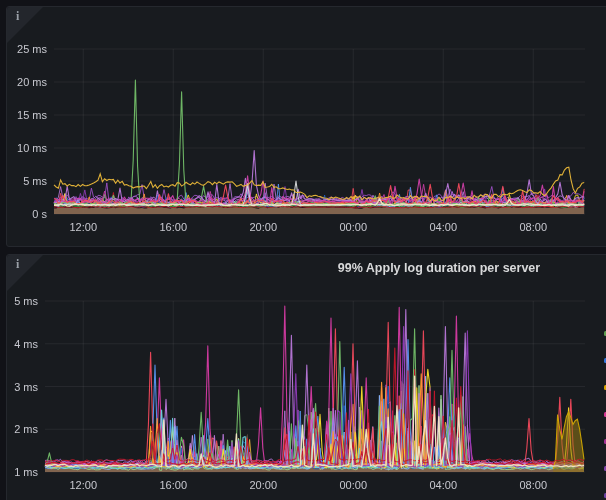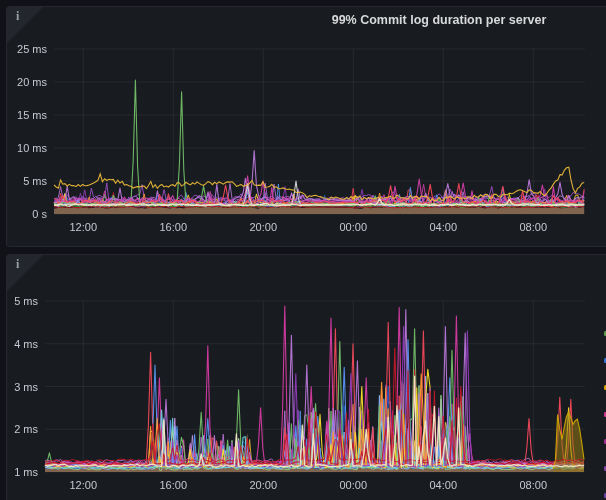--- a/index.html
+++ b/index.html
@@ -89,21 +89,20 @@
         <polyline points="47.0,192.0 49.2,191.9 51.4,197.1 53.6,194.6 55.8,188.7 58.0,193.6 60.2,195.7 62.4,194.3 64.6,194.9 66.8,194.2 69.0,196.4 71.2,196.8 73.4,196.3 75.6,194.0 77.8,193.6 80.0,193.4 82.2,195.2 84.4,195.1 86.6,193.7 88.8,193.9 91.0,196.1 93.2,195.9 95.4,197.0 97.6,198.1 99.8,196.7 102.0,195.0 104.2,193.6 106.4,194.3 108.6,196.4 110.8,194.9 113.0,196.6 115.2,198.0 117.4,197.4 119.6,196.3 121.8,195.5 124.0,194.3 126.2,195.9 128.4,196.0 130.6,196.9 132.8,196.4 135.0,195.1 137.2,193.8 139.4,196.0 141.6,195.8 143.8,194.7 146.0,193.7 148.2,194.9 150.4,194.8 152.6,187.6 154.8,194.7 157.0,196.3 159.2,198.1 161.4,186.7 163.6,195.4 165.8,195.4 168.0,194.0 170.2,193.4 172.4,193.7 174.6,193.1 176.8,196.7 179.0,196.7 181.2,194.4 183.4,194.7 185.6,193.2 187.8,194.8 190.0,196.3 192.2,197.4 194.4,197.7 196.6,197.4 198.8,196.9 201.0,195.5 203.2,197.7 205.4,195.6 207.6,197.8 209.8,195.6 212.0,197.8 214.2,196.0 216.4,189.5 218.6,178.0 220.8,190.4 223.0,196.4 225.2,198.0 227.4,197.8 229.6,198.0 231.8,194.7 234.0,196.9 236.2,198.0 238.4,196.0 240.6,194.3 242.8,189.4 245.0,197.5 247.2,197.0 249.4,194.4 251.6,193.3 253.8,193.7 256.0,192.9 258.2,195.8 260.4,196.4 262.6,197.6 264.8,191.6 267.0,194.0 269.2,194.9 271.4,194.0 273.6,193.5 275.8,193.8 278.0,196.7 280.2,195.6 282.4,197.4 284.6,196.9 286.8,197.1 289.0,197.4 291.2,198.3 293.4,198.3 295.6,196.3 297.8,195.7 300.0,196.5 302.2,196.4 304.4,196.5 306.6,196.2 308.8,195.3 311.0,195.9 313.2,195.9 315.4,195.1 317.6,194.8 319.8,194.8 322.0,196.0 324.2,196.5 326.4,196.8 328.6,196.2 330.8,195.6 333.0,195.7 335.2,195.1 337.4,196.2 339.6,195.8 341.8,195.7 344.0,195.5 346.2,195.5 348.4,195.5 350.6,196.1 352.8,198.0 355.0,196.8 357.2,196.7 359.4,194.4 361.6,195.8 363.8,195.4 366.0,193.4 368.2,193.7 370.4,194.3 372.6,193.1 374.8,193.5 377.0,193.4 379.2,196.4 381.4,189.8 383.6,178.6 385.8,190.6 388.0,195.2 390.2,194.3 392.4,191.7 394.6,194.7 396.8,191.9 399.0,195.4 401.2,196.5 403.4,196.9 405.6,196.0 407.8,191.9 410.0,196.9 412.2,195.6 414.4,196.3 416.6,196.7 418.8,195.6 421.0,189.3 423.2,177.3 425.4,190.2 427.6,198.2 429.8,197.6 432.0,197.9 434.2,197.0 436.4,196.0 438.6,197.3 440.8,194.4 443.0,189.0 445.2,194.8 447.4,194.1 449.6,189.1 451.8,176.6 454.0,190.0 456.2,195.1 458.4,195.2 460.6,195.8 462.8,196.7 465.0,194.4 467.2,194.7 469.4,196.8 471.6,194.9 473.8,195.4 476.0,193.5 478.2,194.7 480.4,197.0 482.6,196.9 484.8,187.4 487.0,195.5 489.2,197.6 491.4,196.4 493.6,190.0 495.8,179.3 498.0,190.8 500.2,195.1 502.4,195.3 504.6,194.9 506.8,195.3 509.0,197.2 511.2,197.0 513.4,195.8 515.6,183.9 517.8,195.4 520.0,194.1 522.2,195.2 524.4,196.2 526.6,193.9 528.8,196.8 531.0,197.8 533.2,194.6 535.4,196.0 537.6,196.9 539.8,196.7 542.0,196.3 544.2,195.3 546.4,188.7 548.6,192.0 550.8,191.9 553.0,195.3 555.2,194.6 557.4,195.2 559.6,193.6 561.8,195.0 564.0,195.7 566.2,195.4 568.4,195.7 570.6,193.6 572.8,192.9 575.0,195.3 577.2,193.7" fill="none" stroke="#f2495c" stroke-width="1.1" stroke-linejoin="round" opacity="0.95"></polyline>
         <polyline points="47.0,197.8 49.2,197.7 51.4,197.4 53.6,197.1 55.8,197.3 58.0,197.2 60.2,197.5 62.4,197.3 64.6,197.1 66.8,197.0 69.0,197.4 71.2,197.9 73.4,197.6 75.6,197.4 77.8,197.5 80.0,197.7 82.2,198.1 84.4,197.5 86.6,197.5 88.8,197.8 91.0,197.5 93.2,197.8 95.4,197.4 97.6,197.2 99.8,197.6 102.0,197.6 104.2,197.4 106.4,197.1 108.6,197.0 110.8,197.8 113.0,197.7 115.2,197.3 117.4,197.3 119.6,197.9 121.8,197.4 124.0,197.2 126.2,197.2 128.4,197.3 130.6,197.7 132.8,197.8 135.0,198.1 137.2,198.2 139.4,197.6 141.6,198.1 143.8,198.3 146.0,197.5 148.2,197.8 150.4,198.0 152.6,197.7 154.8,197.4 157.0,197.3 159.2,197.9 161.4,197.5 163.6,197.3 165.8,197.5 168.0,197.3 170.2,197.7 172.4,197.3 174.6,197.8 176.8,197.3 179.0,198.0 181.2,198.3 183.4,197.8 185.6,197.7 187.8,198.2 190.0,198.5 192.2,198.0 194.4,198.4 196.6,197.8 198.8,197.8 201.0,198.0 203.2,197.8 205.4,197.6 207.6,198.0 209.8,197.4 212.0,197.2 214.2,197.8 216.4,198.1 218.6,198.3 220.8,197.9 223.0,197.3 225.2,197.5 227.4,197.8 229.6,198.1 231.8,197.7 234.0,198.2 236.2,197.6 238.4,190.4 240.6,176.6 242.8,191.4 245.0,198.1 247.2,197.7 249.4,197.6 251.6,197.4 253.8,198.1 256.0,197.7 258.2,198.2 260.4,198.3 262.6,197.8 264.8,197.7 267.0,197.6 269.2,197.1 271.4,197.0 273.6,196.9 275.8,197.6 278.0,197.2 280.2,197.7 282.4,197.3 284.6,197.3 286.8,189.4 289.0,174.0 291.2,190.6 293.4,197.4 295.6,198.0 297.8,197.9 300.0,197.8 302.2,197.9 304.4,197.8 306.6,197.6 308.8,197.9 311.0,197.9 313.2,198.0 315.4,198.0 317.6,197.7 319.8,197.6 322.0,197.5 324.2,197.7 326.4,197.8 328.6,197.7 330.8,197.7 333.0,197.9 335.2,197.7 337.4,197.8 339.6,197.7 341.8,197.7 344.0,197.7 346.2,197.6 348.4,197.6 350.6,197.2 352.8,198.0 355.0,198.2 357.2,197.7 359.4,197.5 361.6,198.0 363.8,197.4 366.0,197.5 368.2,197.3 370.4,198.0 372.6,197.4 374.8,197.6 377.0,198.1 379.2,197.9 381.4,197.8 383.6,197.4 385.8,198.1 388.0,198.4 390.2,198.5 392.4,198.3 394.6,197.9 396.8,197.9 399.0,197.8 401.2,198.1 403.4,197.7 405.6,197.8 407.8,197.3 410.0,197.6 412.2,197.6 414.4,197.4 416.6,198.0 418.8,198.0 421.0,197.4 423.2,198.1 425.4,198.1 427.6,198.4 429.8,198.5 432.0,198.0 434.2,197.6 436.4,197.5 438.6,197.2 440.8,197.1 443.0,197.9 445.2,197.7 447.4,197.6 449.6,197.5 451.8,197.3 454.0,197.7 456.2,197.6 458.4,197.6 460.6,198.0 462.8,197.9 465.0,198.0 467.2,197.7 469.4,198.2 471.6,197.6 473.8,197.7 476.0,197.6 478.2,197.7 480.4,197.2 482.6,197.4 484.8,197.7 487.0,197.6 489.2,197.7 491.4,198.1 493.6,198.4 495.8,198.0 498.0,198.3 500.2,197.6 502.4,198.2 504.6,197.8 506.8,197.8 509.0,198.0 511.2,198.1 513.4,198.2 515.6,198.3 517.8,198.6 520.0,197.6 522.2,198.1 524.4,198.4 526.6,198.0 528.8,198.2 531.0,197.6 533.2,198.2 535.4,198.4 537.6,197.8 539.8,197.8 542.0,197.3 544.2,198.0 546.4,197.7 548.6,197.4 550.8,197.4 553.0,197.3 555.2,197.1 557.4,197.3 559.6,198.1 561.8,197.4 564.0,197.1 566.2,197.4 568.4,197.4 570.6,198.0 572.8,197.8 575.0,197.6 577.2,197.6" fill="none" stroke="#d8d9da" stroke-width="1.1" stroke-linejoin="round" opacity="0.95"></polyline>
         <polyline points="47.0,177.8 49.2,180.0 51.4,181.1 53.6,172.9 55.8,177.2 58.0,176.6 60.2,179.0 62.4,177.3 64.6,178.6 66.8,178.6 69.0,179.7 71.2,177.6 73.4,179.4 75.6,177.5 77.8,178.8 80.0,178.6 82.2,178.1 84.4,177.1 86.6,176.0 88.8,174.8 91.0,173.2 93.2,166.8 95.4,174.7 97.6,171.7 99.8,173.5 102.0,172.3 104.2,172.7 106.4,172.4 108.6,176.3 110.8,173.1 113.0,176.0 115.2,174.4 117.4,178.1 119.6,177.5 121.8,178.8 124.0,179.2 126.2,181.0 128.4,180.1 130.6,179.6 132.8,179.9 135.0,179.1 137.2,179.1 139.4,181.7 141.6,178.3 143.8,174.5 146.0,180.5 148.2,177.7 150.4,181.3 152.6,178.7 154.8,177.5 157.0,179.9 159.2,179.1 161.4,180.0 163.6,178.3 165.8,177.7 168.0,179.2 170.2,175.6 172.4,176.0 174.6,179.1 176.8,177.6 179.0,175.3 181.2,176.7 183.4,177.9 185.6,175.8 187.8,177.1 190.0,175.0 192.2,176.4 194.4,177.7 196.6,178.3 198.8,176.6 201.0,174.7 203.2,175.4 205.4,177.6 207.6,175.3 209.8,176.6 212.0,175.0 214.2,176.1 216.4,177.2 218.6,175.6 220.8,174.9 223.0,175.1 225.2,174.8 227.4,176.8 229.6,179.3 231.8,178.4 234.0,177.4 236.2,179.3 238.4,178.4 240.6,178.1 242.8,176.0 245.0,173.7 247.2,177.9 249.4,178.5 251.6,178.1 253.8,178.4 256.0,174.8 258.2,180.3 260.4,180.0 262.6,179.5 264.8,177.3 267.0,180.4 269.2,179.8 271.4,181.7 273.6,181.7 275.8,180.9 278.0,181.8 280.2,182.5 282.4,182.1 284.6,182.9 286.8,183.0 289.0,185.5 291.2,185.4 293.4,185.1 295.6,185.9 297.8,187.4 300.0,190.6 302.2,188.8 304.4,189.4 306.6,188.6 308.8,188.2 311.0,189.3 313.2,189.5 315.4,190.6 317.6,191.0 319.8,191.2 322.0,192.8 324.2,190.1 326.4,191.3 328.6,190.0 330.8,190.8 333.0,191.5 335.2,192.1 337.4,192.2 339.6,190.5 341.8,192.1 344.0,189.5 346.2,191.7 348.4,188.9 350.6,190.8 352.8,189.0 355.0,192.7 357.2,190.4 359.4,191.9 361.6,190.5 363.8,191.1 366.0,191.7 368.2,191.5 370.4,190.8 372.6,190.0 374.8,191.3 377.0,191.0 379.2,190.5 381.4,190.1 383.6,189.2 385.8,191.4 388.0,190.9 390.2,188.1 392.4,189.9 394.6,191.1 396.8,190.5 399.0,191.9 401.2,191.8 403.4,188.5 405.6,191.4 407.8,189.4 410.0,189.6 412.2,192.2 414.4,189.0 416.6,189.5 418.8,189.2 421.0,190.5 423.2,193.8 425.4,191.5 427.6,193.8 429.8,193.3 432.0,190.4 434.2,193.0 436.4,193.4 438.6,190.4 440.8,190.7 443.0,189.2 445.2,190.5 447.4,192.1 449.6,189.9 451.8,190.6 454.0,191.6 456.2,190.6 458.4,191.9 460.6,189.9 462.8,190.0 465.0,191.9 467.2,188.3 469.4,190.2 471.6,189.7 473.8,187.8 476.0,189.7 478.2,187.4 480.4,187.6 482.6,190.7 484.8,190.9 487.0,187.4 489.2,187.3 491.4,189.4 493.6,190.1 495.8,187.6 498.0,187.3 500.2,188.0 502.4,186.2 504.6,186.8 506.8,186.1 509.0,184.4 511.2,183.3 513.4,182.8 515.6,183.5 517.8,184.7 520.0,185.5 522.2,182.9 524.4,183.4 526.6,185.9 528.8,185.9 531.0,186.3 533.2,184.5 535.4,187.3 537.6,188.7 539.8,186.4 542.0,183.3 544.2,180.8 546.4,177.1 548.6,174.0 550.8,173.0 553.0,167.6 555.2,167.9 557.4,163.1 559.6,160.8 561.8,160.2 564.0,173.0 566.2,181.7 568.4,186.0 570.6,181.3 572.8,179.9 575.0,176.2 577.2,175.5" fill="none" stroke="#eab839" stroke-width="1.1" opacity="0.95"></polyline>
         <polyline points="47.0,200.0 49.2,199.8 51.4,200.5 53.6,200.1 55.8,200.5 58.0,199.8 60.2,200.1 62.4,200.2 64.6,199.7 66.8,200.3 69.0,200.6 71.2,200.5 73.4,200.6 75.6,199.9 77.8,200.1 80.0,200.3 82.2,199.7 84.4,200.0 86.6,199.7 88.8,199.9 91.0,199.6 93.2,200.2 95.4,199.9 97.6,200.5 99.8,200.0 102.0,200.4 104.2,200.0 106.4,200.1 108.6,200.0 110.8,199.8 113.0,200.1 115.2,200.2 117.4,200.1 119.6,199.9 121.8,199.5 124.0,199.6 126.2,200.0 128.4,200.3 130.6,200.0 132.8,199.8 135.0,199.6 137.2,200.1 139.4,200.0 141.6,200.4 143.8,200.5 146.0,200.2 148.2,200.4 150.4,199.7 152.6,200.2 154.8,199.7 157.0,199.5 159.2,200.0 161.4,200.1 163.6,200.4 165.8,200.4 168.0,200.7 170.2,199.8 172.4,199.6 174.6,199.4 176.8,199.8 179.0,200.3 181.2,200.1 183.4,199.9 185.6,200.1 187.8,199.8 190.0,199.4 192.2,199.9 194.4,200.0 196.6,199.9 198.8,199.5 201.0,199.3 203.2,199.5 205.4,199.7 207.6,199.5 209.8,199.7 212.0,199.4 214.2,200.0 216.4,200.1 218.6,200.4 220.8,200.0 223.0,200.1 225.2,199.9 227.4,199.9 229.6,200.1 231.8,200.3 234.0,200.4 236.2,200.7 238.4,200.4 240.6,200.3 242.8,199.7 245.0,200.0 247.2,199.9 249.4,199.7 251.6,200.4 253.8,199.7 256.0,199.9 258.2,200.2 260.4,200.1 262.6,200.5 264.8,200.4 267.0,200.0 269.2,199.8 271.4,199.7 273.6,199.6 275.8,199.4 278.0,199.5 280.2,200.0 282.4,199.9 284.6,199.6 286.8,200.1 289.0,199.8 291.2,199.9 293.4,200.0 295.6,199.6 297.8,200.0 300.0,200.2 302.2,200.0 304.4,200.1 306.6,200.0 308.8,199.9 311.0,200.1 313.2,200.0 315.4,200.0 317.6,200.2 319.8,200.0 322.0,199.9 324.2,199.8 326.4,200.0 328.6,199.9 330.8,200.0 333.0,199.9 335.2,200.0 337.4,200.1 339.6,200.3 341.8,200.1 344.0,200.3 346.2,200.7 348.4,200.8 350.6,200.8 352.8,200.2 355.0,200.1 357.2,200.3 359.4,200.2 361.6,200.3 363.8,200.5 366.0,199.8 368.2,200.4 370.4,199.7 372.6,199.6 374.8,199.9 377.0,199.8 379.2,199.6 381.4,200.4 383.6,200.6 385.8,200.8 388.0,200.8 390.2,200.5 392.4,200.7 394.6,200.7 396.8,200.8 399.0,200.0 401.2,200.5 403.4,200.1 405.6,200.5 407.8,199.8 410.0,200.2 412.2,200.3 414.4,200.5 416.6,200.7 418.8,200.8 421.0,200.0 423.2,200.6 425.4,200.5 427.6,199.8 429.8,199.8 432.0,200.1 434.2,200.3 436.4,200.4 438.6,200.2 440.8,200.4 443.0,199.7 445.2,199.8 447.4,200.1 449.6,199.9 451.8,200.2 454.0,199.7 456.2,199.5 458.4,200.0 460.6,199.9 462.8,199.9 465.0,200.0 467.2,199.5 469.4,199.9 471.6,199.5 473.8,200.3 476.0,199.8 478.2,200.1 480.4,200.6 482.6,200.0 484.8,199.7 487.0,200.1 489.2,200.4 491.4,200.3 493.6,199.9 495.8,200.4 498.0,200.1 500.2,200.3 502.4,200.0 504.6,199.7 506.8,199.5 509.0,200.0 511.2,199.7 513.4,200.1 515.6,200.6 517.8,200.6 520.0,200.0 522.2,200.0 524.4,200.5 526.6,200.2 528.8,200.0 531.0,199.6 533.2,199.4 535.4,199.9 537.6,199.6 539.8,199.4 542.0,199.5 544.2,200.2 546.4,200.2 548.6,200.6 550.8,200.0 553.0,199.9 555.2,199.6 557.4,199.4 559.6,199.4 561.8,199.8 564.0,200.0 566.2,199.7 568.4,199.8 570.6,199.4 572.8,199.6 575.0,199.6 577.2,199.5" fill="none" stroke="#c4162a" stroke-width="1" stroke-linejoin="round" opacity="0.9"></polyline>
         <polyline points="47.0,198.4 49.2,198.3 51.4,198.3 53.6,197.3 55.8,197.8 58.0,198.2 60.2,198.8 62.4,199.1 64.6,198.2 66.8,197.5 69.0,197.0 71.2,197.6 73.4,197.3 75.6,197.5 77.8,198.4 80.0,197.8 82.2,197.8 84.4,198.3 86.6,197.7 88.8,198.4 91.0,197.4 93.2,198.2 95.4,198.2 97.6,197.6 99.8,198.1 102.0,198.6 104.2,198.2 106.4,197.5 108.6,198.5 110.8,197.4 113.0,197.1 115.2,197.3 117.4,197.4 119.6,198.5 121.8,198.3 124.0,198.1 126.2,197.8 128.4,197.8 130.6,197.5 132.8,197.1 135.0,197.1 137.2,197.0 139.4,198.0 141.6,198.3 143.8,197.5 146.0,197.6 148.2,198.5 150.4,198.2 152.6,197.6 154.8,198.4 157.0,198.2 159.2,198.4 161.4,198.9 163.6,197.7 165.8,197.1 168.0,198.2 170.2,198.0 172.4,197.3 174.6,197.2 176.8,197.4 179.0,197.8 181.2,197.2 183.4,198.3 185.6,198.4 187.8,198.4 190.0,197.4 192.2,198.1 194.4,198.6 196.6,198.7 198.8,199.0 201.0,197.9 203.2,198.0 205.4,198.2 207.6,197.6 209.8,197.5 212.0,197.1 214.2,196.8 216.4,198.1 218.6,198.3 220.8,198.7 223.0,198.5 225.2,197.6 227.4,197.6 229.6,197.5 231.8,198.1 234.0,198.1 236.2,198.6 238.4,198.1 240.6,198.3 242.8,197.7 245.0,198.3 247.2,198.6 249.4,197.5 251.6,197.4 253.8,197.4 256.0,197.0 258.2,196.7 260.4,196.7 262.6,198.1 264.8,198.2 267.0,198.7 269.2,198.9 271.4,198.5 273.6,198.7 275.8,197.9 278.0,198.7 280.2,197.8 282.4,198.4 284.6,197.4 286.8,197.1 289.0,197.7 291.2,197.8 293.4,198.6 295.6,198.4 297.8,197.9 300.0,198.1 302.2,197.9 304.4,198.0 306.6,197.9 308.8,197.8 311.0,197.9 313.2,198.0 315.4,198.2 317.6,198.1 319.8,198.0 322.0,198.2 324.2,197.8 326.4,197.8 328.6,198.0 330.8,197.7 333.0,198.0 335.2,197.7 337.4,197.6 339.6,197.6 341.8,197.5 344.0,197.9 346.2,197.5 348.4,197.5 350.6,197.7 352.8,197.6 355.0,198.0 357.2,197.6 359.4,198.0 361.6,197.2 363.8,196.8 366.0,197.4 368.2,198.2 370.4,195.8 372.6,191.8 374.8,196.1 377.0,197.6 379.2,197.2 381.4,197.6 383.6,197.4 385.8,198.3 388.0,198.5 390.2,197.7 392.4,197.1 394.6,196.8 396.8,197.0 399.0,197.2 401.2,197.6 403.4,197.9 405.6,197.5 407.8,197.5 410.0,197.1 412.2,197.1 414.4,198.0 416.6,197.6 418.8,197.0 421.0,197.8 423.2,198.6 425.4,197.5 427.6,197.2 429.8,198.2 432.0,198.5 434.2,197.5 436.4,198.3 438.6,197.6 440.8,197.5 443.0,197.9 445.2,198.5 447.4,197.9 449.6,197.2 451.8,197.9 454.0,197.5 456.2,198.2 458.4,197.9 460.6,198.3 462.8,198.5 465.0,197.7 467.2,197.7 469.4,198.3 471.6,197.3 473.8,197.4 476.0,197.9 478.2,198.2 480.4,198.2 482.6,198.0 484.8,197.8 487.0,197.7 489.2,197.5 491.4,197.8 493.6,197.9 495.8,197.1 498.0,198.0 500.2,196.0 502.4,192.5 504.6,196.3 506.8,197.7 509.0,197.8 511.2,198.0 513.4,197.6 515.6,197.2 517.8,196.9 520.0,197.3 522.2,197.1 524.4,197.0 526.6,197.7 528.8,197.6 531.0,197.1 533.2,198.2 535.4,198.2 537.6,198.5 539.8,198.1 542.0,197.6 544.2,198.4 546.4,198.0 548.6,198.7 550.8,198.0 553.0,198.0 555.2,197.9 557.4,198.3 559.6,198.6 561.8,199.0 564.0,197.7 566.2,197.9 568.4,198.7 570.6,197.9 572.8,197.9 575.0,198.1 577.2,197.2" fill="none" stroke="#efe4c3" stroke-width="1.3" stroke-linejoin="round" opacity="0.98"></polyline>
       </svg>
     </div>
   <div class="corner">
     <span class="iglyph">i</span>
   </div>
-  <div class="ptitle">99% Commit log duration per server</div>
 </div>
 
 <div class="panel" id="panel1">
   <div class="chart">
       <svg width="610" height="260" viewBox="0 0 610 260">
         <line x1="38" x2="578" y1="217" y2="217" stroke="rgba(204,204,220,0.08)" stroke-width="1"></line>
         <text x="31" y="221" text-anchor="end">1 ms</text>
         <line x1="38" x2="578" y1="174.25" y2="174.25" stroke="rgba(204,204,220,0.08)" stroke-width="1"></line>
         <text x="31" y="178.25" text-anchor="end">2 ms</text>
         <line x1="38" x2="578" y1="131.5" y2="131.5" stroke="rgba(204,204,220,0.08)" stroke-width="1"></line>
@@ -148,20 +147,21 @@
         <polyline points="38.0,209.6 40.2,208.2 42.4,208.6 44.6,207.6 46.8,207.4 49.0,207.9 51.2,208.3 53.4,208.8 55.6,209.3 57.8,209.7 60.0,208.5 62.2,209.2 64.4,207.8 66.6,208.1 68.8,208.0 71.0,208.4 73.2,208.4 75.4,207.8 77.6,207.3 79.8,208.5 82.0,209.5 84.2,207.7 86.4,207.2 88.6,208.2 90.8,209.0 93.0,208.7 95.2,208.4 97.4,207.6 99.6,208.9 101.8,209.6 104.0,209.5 106.2,208.1 108.4,207.6 110.6,209.0 112.8,208.5 115.0,209.5 117.2,208.2 119.4,208.5 121.6,209.1 123.8,208.7 126.0,207.9 128.2,209.3 130.4,209.9 132.6,210.2 134.8,209.6 137.0,209.8 139.2,209.4 141.4,208.6 143.6,198.2 145.8,186.5 148.0,208.8 150.2,208.7 152.4,208.8 154.6,208.1 156.8,198.8 159.0,207.5 161.2,208.3 163.4,207.8 165.6,208.8 167.8,208.9 170.0,209.3 172.2,209.4 174.4,208.7 176.6,207.9 178.8,209.0 181.0,209.0 183.2,207.8 185.4,208.3 187.6,207.7 189.8,209.3 192.0,208.1 194.2,208.8 196.4,202.2 198.6,209.0 200.8,208.5 203.0,197.6 205.2,208.5 207.4,207.8 209.6,208.8 211.8,208.9 214.0,208.1 216.2,207.4 218.4,207.8 220.6,209.3 222.8,208.9 225.0,208.2 227.2,208.8 229.4,209.0 231.6,202.3 233.8,209.8 236.0,209.2 238.2,208.0 240.4,183.6 242.6,207.1 244.8,208.3 247.0,207.6 249.2,207.3 251.4,208.5 253.6,208.7 255.8,208.0 258.0,208.7 260.2,208.1 262.4,208.3 264.6,209.4 266.8,208.4 269.0,208.1 271.2,209.1 273.4,209.6 275.6,208.0 277.8,189.6 280.0,179.1 282.2,209.3 284.4,209.5 286.6,207.9 288.8,207.1 291.0,206.7 293.2,207.7 295.4,196.4 297.6,209.2 299.8,209.4 302.0,160.6 304.2,208.6 306.4,208.1 308.6,157.1 310.8,182.6 313.0,207.2 315.2,207.9 317.4,208.1 319.6,208.3 321.8,192.7 324.0,208.5 326.2,208.8 328.4,209.0 330.6,209.8 332.8,175.1 335.0,194.2 337.2,208.7 339.4,157.9 341.6,207.7 343.8,207.3 346.0,187.1 348.2,209.4 350.4,208.1 352.6,207.9 354.8,196.5 357.0,207.9 359.2,193.4 361.4,207.6 363.6,208.8 365.8,187.6 368.0,207.7 370.2,208.8 372.4,209.0 374.6,209.6 376.8,189.6 379.0,173.5 381.2,207.7 383.4,207.3 385.6,168.1 387.8,93.0 390.0,173.8 392.2,208.6 394.4,209.1 396.6,209.2 398.8,209.8 401.0,115.7 403.2,208.7 405.4,209.1 407.6,114.5 409.8,207.5 412.0,208.3 414.2,189.3 416.4,207.8 418.6,207.7 420.8,207.5 423.0,187.2 425.2,159.5 427.4,162.5 429.6,207.1 431.8,207.6 434.0,207.0 436.2,184.4 438.4,181.8 440.6,208.6 442.8,208.6 445.0,165.6 447.2,208.6 449.4,143.0 451.6,181.5 453.8,131.5 456.0,185.4 458.2,208.4 460.4,208.6 462.6,209.4 464.8,209.7 467.0,208.6 469.2,208.0 471.4,209.4 473.6,209.8 475.8,209.5 478.0,209.2 480.2,209.6 482.4,208.7 484.6,209.4 486.8,208.4 489.0,208.9 491.2,208.2 493.4,208.2 495.6,208.4 497.8,209.3 500.0,208.2 502.2,207.6 504.4,208.2 506.6,208.4 508.8,208.0 511.0,207.6 513.2,208.1 515.4,209.4 517.6,209.6 519.8,209.5 522.0,208.5 524.2,208.6 526.4,208.6 528.6,209.2 530.8,207.7 533.0,207.9 535.2,207.3 537.4,207.5 539.6,208.3 541.8,209.1 544.0,208.3 546.2,209.4 548.4,207.7 550.6,207.7 552.8,208.7 555.0,207.8 557.2,207.6 559.4,207.9 561.6,208.4 563.8,207.3 566.0,208.2 568.2,207.7 570.4,207.0 572.6,207.4 574.8,208.8 577.0,207.5" fill="none" stroke="#c4162a" stroke-width="1.1" stroke-linejoin="round" opacity="0.95"></polyline>
         <polygon points="546.2,217 546.2,214.1 548.4,205.1 550.6,159.6 552.8,174.3 555.0,184.5 557.2,172.3 559.4,161.7 561.6,156.9 563.8,162.4 566.0,169.4 568.2,165.7 570.4,164.2 572.6,173.9 574.8,188.4 577.0,204.5 577,217" fill="rgba(150,120,20,0.55)" stroke="none"></polygon>
         <polyline points="546.2,214.1 548.4,205.1 550.6,159.6 552.8,174.3 555.0,184.5 557.2,172.3 559.4,161.7 561.6,156.9 563.8,162.4 566.0,169.4 568.2,165.7 570.4,164.2 572.6,173.9 574.8,188.4 577.0,204.5" fill="none" stroke="#cfa602" stroke-width="1.1" opacity="0.95"></polyline>
         <polyline points="38.0,206.2 40.2,206.3 42.4,205.9 44.6,205.9 46.8,205.7 49.0,205.0 51.2,206.1 53.4,206.8 55.6,205.3 57.8,205.4 60.0,205.4 62.2,205.9 64.4,204.8 66.6,204.7 68.8,205.7 71.0,205.8 73.2,206.7 75.4,206.6 77.6,206.3 79.8,205.0 82.0,205.8 84.2,206.8 86.4,206.3 88.6,206.7 90.8,205.2 93.0,204.9 95.2,205.1 97.4,206.4 99.6,205.1 101.8,205.3 104.0,205.6 106.2,205.5 108.4,206.0 110.6,204.7 112.8,204.1 115.0,204.3 117.2,204.3 119.4,205.1 121.6,205.1 123.8,204.3 126.0,204.7 128.2,206.3 130.4,205.1 132.6,204.8 134.8,206.0 137.0,205.0 139.2,204.4 141.4,204.0 143.6,205.0 145.8,168.7 148.0,205.0 150.2,178.8 152.4,168.5 154.6,194.0 156.8,206.7 159.0,205.1 161.2,205.0 163.4,204.5 165.6,193.1 167.8,204.4 170.0,190.0 172.2,204.8 174.4,205.7 176.6,206.1 178.8,205.0 181.0,204.8 183.2,205.4 185.4,204.8 187.6,205.6 189.8,206.1 192.0,206.5 194.2,205.2 196.4,204.2 198.6,205.1 200.8,205.8 203.0,206.7 205.2,204.9 207.4,206.2 209.6,206.6 211.8,205.2 214.0,204.9 216.2,205.6 218.4,206.3 220.6,205.7 222.8,205.1 225.0,205.8 227.2,206.4 229.4,205.0 231.6,204.5 233.8,191.3 236.0,205.0 238.2,206.0 240.4,204.8 242.6,204.6 244.8,206.0 247.0,205.4 249.2,206.1 251.4,205.6 253.6,206.0 255.8,206.5 258.0,206.3 260.2,206.2 262.4,206.4 264.6,207.0 266.8,206.4 269.0,206.4 271.2,204.8 273.4,204.7 275.6,206.2 277.8,206.2 280.0,205.0 282.2,205.0 284.4,205.3 286.6,204.4 288.8,203.9 291.0,191.4 293.2,204.0 295.4,204.2 297.6,184.7 299.8,204.5 302.0,205.7 304.2,205.7 306.4,205.0 308.6,206.2 310.8,205.1 313.0,204.9 315.2,204.4 317.4,204.6 319.6,179.5 321.8,205.9 324.0,205.4 326.2,194.1 328.4,184.1 330.6,186.5 332.8,204.0 335.0,204.4 337.2,205.6 339.4,204.5 341.6,205.2 343.8,204.6 346.0,204.7 348.2,204.8 350.4,204.0 352.6,203.9 354.8,203.9 357.0,205.1 359.2,185.9 361.4,154.0 363.6,204.7 365.8,204.2 368.0,203.9 370.2,205.0 372.4,204.5 374.6,205.7 376.8,205.7 379.0,205.1 381.2,167.7 383.4,204.2 385.6,177.7 387.8,206.5 390.0,206.8 392.2,207.0 394.4,154.4 396.6,206.4 398.8,205.9 401.0,205.1 403.2,204.7 405.4,204.9 407.6,205.8 409.8,205.5 412.0,205.7 414.2,205.6 416.4,205.0 418.6,205.3 420.8,204.4 423.0,136.0 425.2,204.9 427.4,135.8 429.6,205.4 431.8,205.1 434.0,204.4 436.2,160.9 438.4,205.2 440.6,204.8 442.8,205.4 445.0,206.5 447.2,205.9 449.4,205.4 451.6,206.4 453.8,206.3 456.0,206.6 458.2,205.9 460.4,206.8 462.6,206.4 464.8,207.0 467.0,206.2 469.2,205.9 471.4,205.3 473.6,205.7 475.8,205.6 478.0,206.2 480.2,204.7 482.4,204.2 484.6,205.1 486.8,205.0 489.0,205.2 491.2,204.3 493.4,203.9 495.6,205.7 497.8,204.8 500.0,205.8 502.2,205.1 504.4,205.0 506.6,206.1 508.8,206.9 511.0,206.1 513.2,204.7 515.4,205.7 517.6,206.3 519.8,207.0 522.0,206.0 524.2,206.0 526.4,205.8 528.6,206.1 530.8,206.2 533.0,204.7 535.2,205.8 537.4,206.0 539.6,205.1 541.8,205.9 544.0,206.8 546.2,206.9 548.4,205.4 550.6,205.8 552.8,205.6 555.0,204.7 557.2,204.5 559.4,206.0 561.6,205.3 563.8,204.9 566.0,205.8 568.2,206.5 570.4,204.8 572.6,204.2 574.8,204.9 577.0,205.5" fill="none" stroke="#c4162a" stroke-width="1" stroke-linejoin="round" opacity="0.9"></polyline>
         <polyline points="38.0,210.1 40.2,211.2 42.4,210.1 44.6,210.3 46.8,209.5 49.0,209.7 51.2,210.8 53.4,209.6 55.6,209.3 57.8,209.4 60.0,210.5 62.2,211.5 64.4,211.2 66.6,211.6 68.8,210.3 71.0,210.8 73.2,210.9 75.4,210.8 77.6,210.9 79.8,210.3 82.0,211.0 84.2,210.3 86.4,209.8 88.6,210.0 90.8,211.3 93.0,211.4 95.2,211.3 97.4,211.9 99.6,212.3 101.8,210.6 104.0,211.0 106.2,210.5 108.4,210.7 110.6,210.6 112.8,210.8 115.0,210.6 117.2,210.0 119.4,210.6 121.6,210.2 123.8,209.3 126.0,210.2 128.2,210.0 130.4,209.3 132.6,211.0 134.8,209.8 137.0,210.1 139.2,210.4 141.4,210.2 143.6,209.3 145.8,209.3 148.0,209.9 150.2,211.1 152.4,211.2 154.6,211.5 156.8,164.9 159.0,210.8 161.2,211.8 163.4,211.6 165.6,210.5 167.8,210.3 170.0,211.6 172.2,212.0 174.4,210.4 176.6,210.1 178.8,211.1 181.0,210.7 183.2,210.7 185.4,209.6 187.6,210.8 189.8,211.7 192.0,210.6 194.2,199.2 196.4,210.1 198.6,210.2 200.8,210.6 203.0,209.9 205.2,211.3 207.4,211.9 209.6,212.2 211.8,211.5 214.0,210.6 216.2,211.3 218.4,210.2 220.6,210.2 222.8,211.1 225.0,210.8 227.2,211.0 229.4,179.0 231.6,211.3 233.8,211.5 236.0,210.1 238.2,211.5 240.4,211.1 242.6,212.0 244.8,210.5 247.0,211.3 249.2,211.7 251.4,210.6 253.6,210.1 255.8,210.7 258.0,209.6 260.2,211.2 262.4,210.3 264.6,209.6 266.8,211.2 269.0,211.5 271.2,212.0 273.4,211.1 275.6,211.7 277.8,211.5 280.0,211.4 282.2,211.2 284.4,209.9 286.6,211.3 288.8,211.4 291.0,211.5 293.2,210.6 295.4,170.1 297.6,210.2 299.8,211.4 302.0,212.0 304.2,211.8 306.4,179.0 308.6,210.4 310.8,209.4 313.0,209.7 315.2,210.3 317.4,210.3 319.6,210.6 321.8,211.7 324.0,211.7 326.2,211.5 328.4,211.7 330.6,212.0 332.8,211.4 335.0,211.1 337.2,210.3 339.4,210.1 341.6,209.5 343.8,184.4 346.0,211.5 348.2,210.7 350.4,210.8 352.6,210.8 354.8,211.6 357.0,197.9 359.2,174.3 361.4,199.7 363.6,210.6 365.8,209.8 368.0,211.4 370.2,210.0 372.4,210.0 374.6,210.2 376.8,209.6 379.0,210.4 381.2,162.4 383.4,210.7 385.6,211.4 387.8,189.6 390.0,150.7 392.2,192.6 394.4,211.1 396.6,210.5 398.8,209.7 401.0,210.0 403.2,210.6 405.4,210.2 407.6,121.2 409.8,211.3 412.0,191.3 414.2,210.9 416.4,180.9 418.6,165.7 420.8,197.1 423.0,209.6 425.2,190.4 427.4,151.4 429.6,210.7 431.8,161.6 434.0,209.9 436.2,200.9 438.4,182.8 440.6,202.3 442.8,210.2 445.0,211.3 447.2,209.9 449.4,210.1 451.6,152.9 453.8,209.6 456.0,209.7 458.2,209.9 460.4,211.3 462.6,210.2 464.8,211.4 467.0,210.8 469.2,209.9 471.4,209.9 473.6,209.1 475.8,208.9 478.0,209.3 480.2,209.9 482.4,209.5 484.6,210.0 486.8,209.8 489.0,210.6 491.2,210.9 493.4,210.5 495.6,210.7 497.8,210.7 500.0,210.1 502.2,210.4 504.4,210.8 506.6,209.6 508.8,210.2 511.0,210.0 513.2,210.4 515.4,210.8 517.6,209.9 519.8,210.8 522.0,211.7 524.2,211.2 526.4,211.4 528.6,211.5 530.8,210.7 533.0,210.8 535.2,210.1 537.4,209.9 539.6,211.4 541.8,211.1 544.0,210.6 546.2,211.1 548.4,210.9 550.6,210.9 552.8,211.4 555.0,211.6 557.2,211.0 559.4,210.6 561.6,211.7 563.8,210.9 566.0,211.5 568.2,211.1 570.4,210.8 572.6,210.1 574.8,211.0 577.0,210.3" fill="none" stroke="#efe4c3" stroke-width="1.3" stroke-linejoin="round" opacity="0.98"></polyline>
       </svg>
     </div>
   <div class="corner">
     <span class="iglyph">i</span>
   </div>
+  <div class="ptitle">99% Apply log duration per server</div>
   <div class="legend">
       <div class="lswatch" style="background: rgb(95, 158, 80); left: 6px; top: 76px;"></div>
       <div class="lswatch" style="background: rgb(50, 116, 217); left: 6px; top: 103px;"></div>
       <div class="lswatch" style="background: rgb(216, 162, 0); left: 6px; top: 130px;"></div>
       <div class="lswatch" style="background: rgb(214, 54, 147); left: 6px; top: 157px;"></div>
       <div class="lswatch" style="background: rgb(161, 47, 147); left: 6px; top: 184px;"></div>
       <div class="lswatch" style="background: rgb(129, 67, 168); left: 6px; top: 211px;"></div>
       <div class="lswatch" style="background: rgb(107, 63, 160); left: 6px; top: 238px;"></div>
     </div>
 </div>

